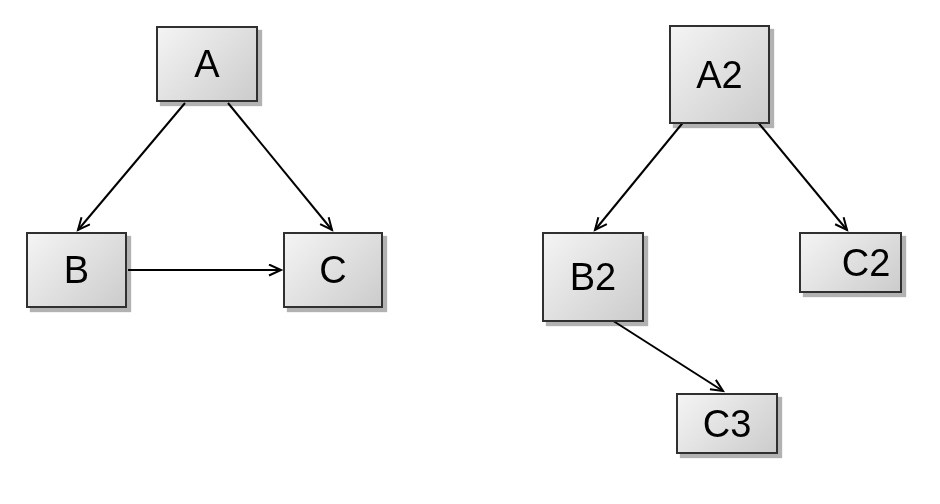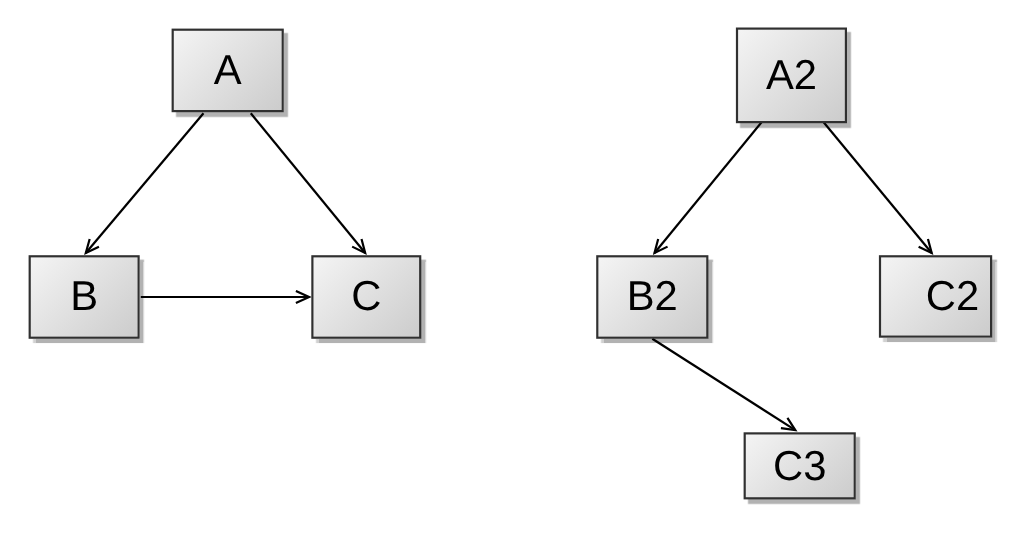--- a/index.html
+++ b/index.html
@@ -59,26 +59,26 @@
   <div id="node-layer">
       <div class="node" style="left: 156px; top: 26px; width: 102px; height: 76px;">
         <span>A</span>
       </div>
       <div class="node" style="left: 26px; top: 232px; width: 101px; height: 76px;">
         <span>B</span>
       </div>
       <div class="node" style="left: 283px; top: 232px; width: 100px; height: 76px;">
         <span>C</span>
       </div>
-      <div class="node" style="left: 669px; top: 25px; width: 101px; height: 87px; align-items: center;">
+      <div class="node" style="left: 669px; top: 25px; width: 101px; height: 99px; align-items: center;">
         <span>A2</span>
       </div>
-      <div class="node" style="left: 542px; top: 232px; width: 102px; height: 76px;">
+      <div class="node" style="left: 542px; top: 232px; width: 102px; height: 90px;">
         <span>B2</span>
       </div>
-      <div class="node" style="left: 799px; top: 232px; width: 103px; height: 75px; padding-left: 31px;">
+      <div class="node" style="left: 799px; top: 232px; width: 103px; height: 61px; padding-left: 31px;">
         <span>C2</span>
       </div>
       <div class="node" style="left: 676px; top: 393px; width: 102px; height: 61px;">
         <span>C3</span>
       </div>
     </div>
 </div>
 
 </body></html>

